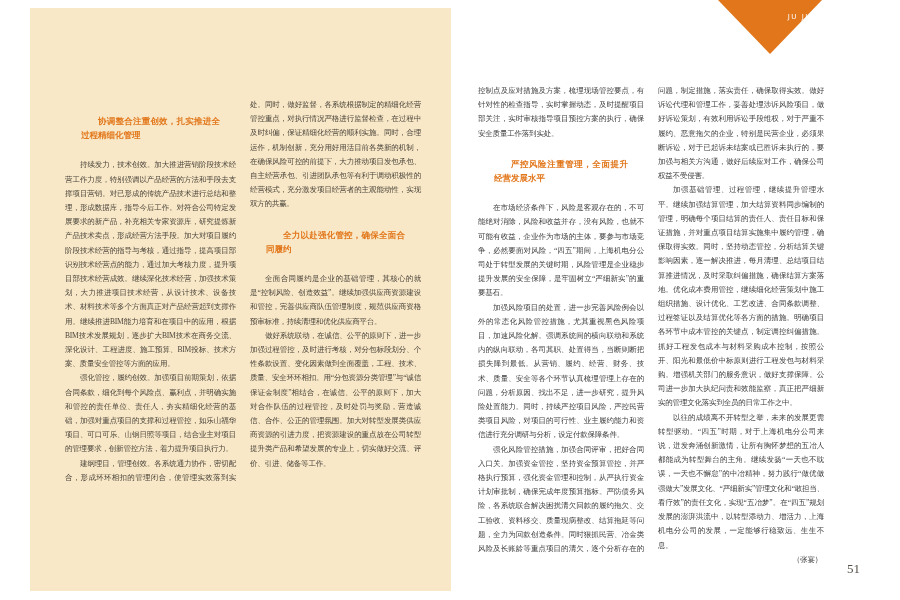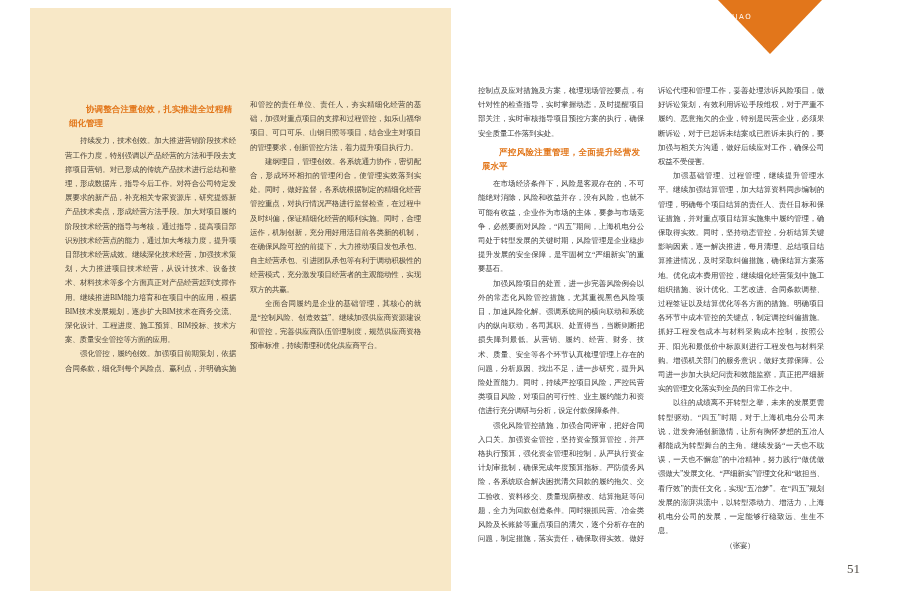--- a/index.html
+++ b/index.html
@@ -22,35 +22,35 @@
   .right-columns {
     position:absolute; left:26px; top:84px; width:346px;
     column-count:2; column-gap:14px;
   }
   p.para {
     margin:0; font-size:7.5px; line-height:14.2px; letter-spacing:-0.2px;
     text-align:justify; text-indent:2em; color:#4a443b;
   }
   .right-page p.para { color:#3c3c3c; }
   p.heading {
-    margin:4px; font-size:8.5px; line-height:14.2px; font-weight:bold;
+    margin:16px; font-size:8.5px; line-height:14.2px; font-weight:bold;
     text-align:justify; text-indent:2em; color:#e2761a;
     font-family:"Liberation Sans","DejaVu Sans",sans-serif; letter-spacing:0;
   }
   p.no-indent { text-indent:0;font-family:Liberation Mono, monospace; }
-  p.byline-p { text-align:center; text-indent:0; padding-right:2px; }
+  p.byline-p { text-align:right; text-indent:0; padding-right:2px; }
   .page-number {
     position:absolute; left:384px; top:561px; width:24px; text-align:right;
     font-size:13px; color:#55504a;
   }
   
   .logo { position:absolute; left:718px; top:0; width:104px; height:54px; }
   .logo svg { display:block; width:104px; height:54px; }
   .logo-en {
-    position:absolute; top:13px; left:0; width:100%; text-align:left;
+    position:absolute; top:13px; left:0; width:100%; text-align:right;
     font-family:"DejaVu Sans","Liberation Sans",sans-serif;
     font-size:7px; letter-spacing:1.5px; color:#ffffff;
   }
   .logo-cn {
     position:absolute; top:22px; left:2px; width:100%; text-align:left;
     font-size:11.5px; font-weight:bold; letter-spacing:4px; color:#ffffff;
     font-family:"Liberation Sans","DejaVu Sans",sans-serif;
     margin-top:24px;
   }
 </style>
@@ -58,21 +58,23 @@
 <body>
 
 <div class="canvas">
 
   <div class="left-page">
     <div class="left-columns">
       <p class="heading">协调整合注重创效，扎实推进全过程精细化管理</p>
       <p class="para">持续发力，技术创效。加大推进营销阶段技术经营工作力度，特别强调以产品经营的方法和手段去支撑项目营销。对已形成的传统产品技术进行总结和整理，形成数据库，指导今后工作。对符合公司特定发展要求的新产品，补充相关专家资源库，研究提炼新产品技术卖点，形成经营方法手段。加大对项目履约阶段技术经营的指导与考核，通过指导，提高项目部识别技术经营点的能力，通过加大考核力度，提升项目部技术经营成效。继续深化技术经营，加强技术策划，大力推进项目技术经营，从设计技术、设备技术、材料技术等多个方面真正对产品经营起到支撑作用。继续推进BIM能力培育和在项目中的应用，根据BIM技术发展规划，逐步扩大BIM技术在商务交流、深化设计、工程进度、施工预算、BIM投标、技术方案、质量安全管控等方面的应用。</p>
       <p class="para">强化管控，履约创效。加强项目前期策划，依据合同条款，细化到每个风险点、赢利点，并明确实施和管控的责任单位、责任人，夯实精细化经营的基础，加强对重点项目的支撑和过程管控，如乐山福华项目、可口可乐、山钢日照等项目，结合业主对项目的管理要求，创新管控方法，着力提升项目执行力。</p>
       <p class="para">建纲理目，管理创效。各系统通力协作，密切配合，形成环环相扣的管理闭合，使管理实效落到实处。同时，做好监督，各系统根据制定的精细化经营管控重点，对执行情况严格进行监督检查，在过程中及时纠偏，保证精细化经营的顺利实施。同时，合理运作，机制创新，充分用好用活目前各类新的机制，在确保风险可控的前提下，大力推动项目发包承包、自主经营承包、引进团队承包等有利于调动积极性的经营模式，充分激发项目经营者的主观能动性，实现双方的共赢。</p>
+      <p class="heading">全力以赴强化管控，确保全面合同履约</p>
       <p class="para">全面合同履约是企业的基础管理，其核心的就是“控制风险、创造效益”。继续加强供应商资源建设和管控，完善供应商队伍管理制度，规范供应商资格预审标准，持续清理和优化供应商平台。</p>
+      <p class="para">做好系统联动，在诚信、公平的原则下，进一步加强过程管控，及时进行考核，对分包标段划分、个性条款设置、变化因素做到全面覆盖，工程、技术、质量、安全环环相扣。用“分包资源分类管理”与“诚信保证金制度”相结合，在诚信、公平的原则下，加大对合作队伍的过程管控，及时处罚与奖励，营造诚信、合作、公正的管理氛围。加大对转型发展类供应商资源的引进力度，把资源建设的重点放在公司转型提升类产品和希望发展的专业上，切实做好交流、评价、引进、储备等工作。</p>
     </div>
   </div>
 
   <div class="right-page">
     <div class="right-columns">
       <p class="para no-indent">控制点及应对措施及方案，梳理现场管控要点，有针对性的检查指导，实时掌握动态，及时提醒项目部关注，实时审核指导项目预控方案的执行，确保安全质量工作落到实处。</p>
       <p class="heading">严控风险注重管理，全面提升经营发展水平</p>
       <p class="para">在市场经济条件下，风险是客观存在的，不可能绝对消除，风险和收益并存，没有风险，也就不可能有收益，企业作为市场的主体，要参与市场竞争，必然要面对风险，“四五”期间，上海机电分公司处于转型发展的关键时期，风险管理是企业稳步提升发展的安全保障，是牢固树立“严细新实”的重要基石。</p>
       <p class="para">加强风险项目的处置，进一步完善风险例会以外的常态化风险管控措施，尤其重视黑色风险项目，加速风险化解。强调系统间的横向联动和系统内的纵向联动，各司其职、处置得当，当断则断把损失降到最低。从营销、履约、经营、财务、技术、质量、安全等各个环节认真梳理管理上存在的问题，分析原因、找出不足，进一步研究，提升风险处置能力。同时，持续严控项目风险，严控民营类项目风险，对项目的可行性、业主履约能力和资信进行充分调研与分析，设定付款保障条件。</p>
       <p class="para">强化风险管控措施，加强合同评审，把好合同入口关。加强资金管控，坚持资金预算管控，并严格执行预算，强化资金管理和控制，从严执行资金计划审批制，确保完成年度预算指标。严防债务风险，各系统联合解决困扰清欠回款的履约拖欠、交工验收、资料移交、质量现病整改、结算拖延等问题，全力为回款创造条件。同时狠抓民营、冶金类风险及长账龄等重点项目的清欠，逐个分析存在的问题，制定措施，落实责任，确保取得实效。做好诉讼代理和管理工作，妥善处理涉诉风险项目，做好诉讼策划，有效利用诉讼手段维权，对于严重不履约、恶意拖欠的企业，特别是民营企业，必须果断诉讼，对于已起诉未结案或已胜诉未执行的，要加强与相关方沟通，做好后续应对工作，确保公司权益不受侵害。</p>

